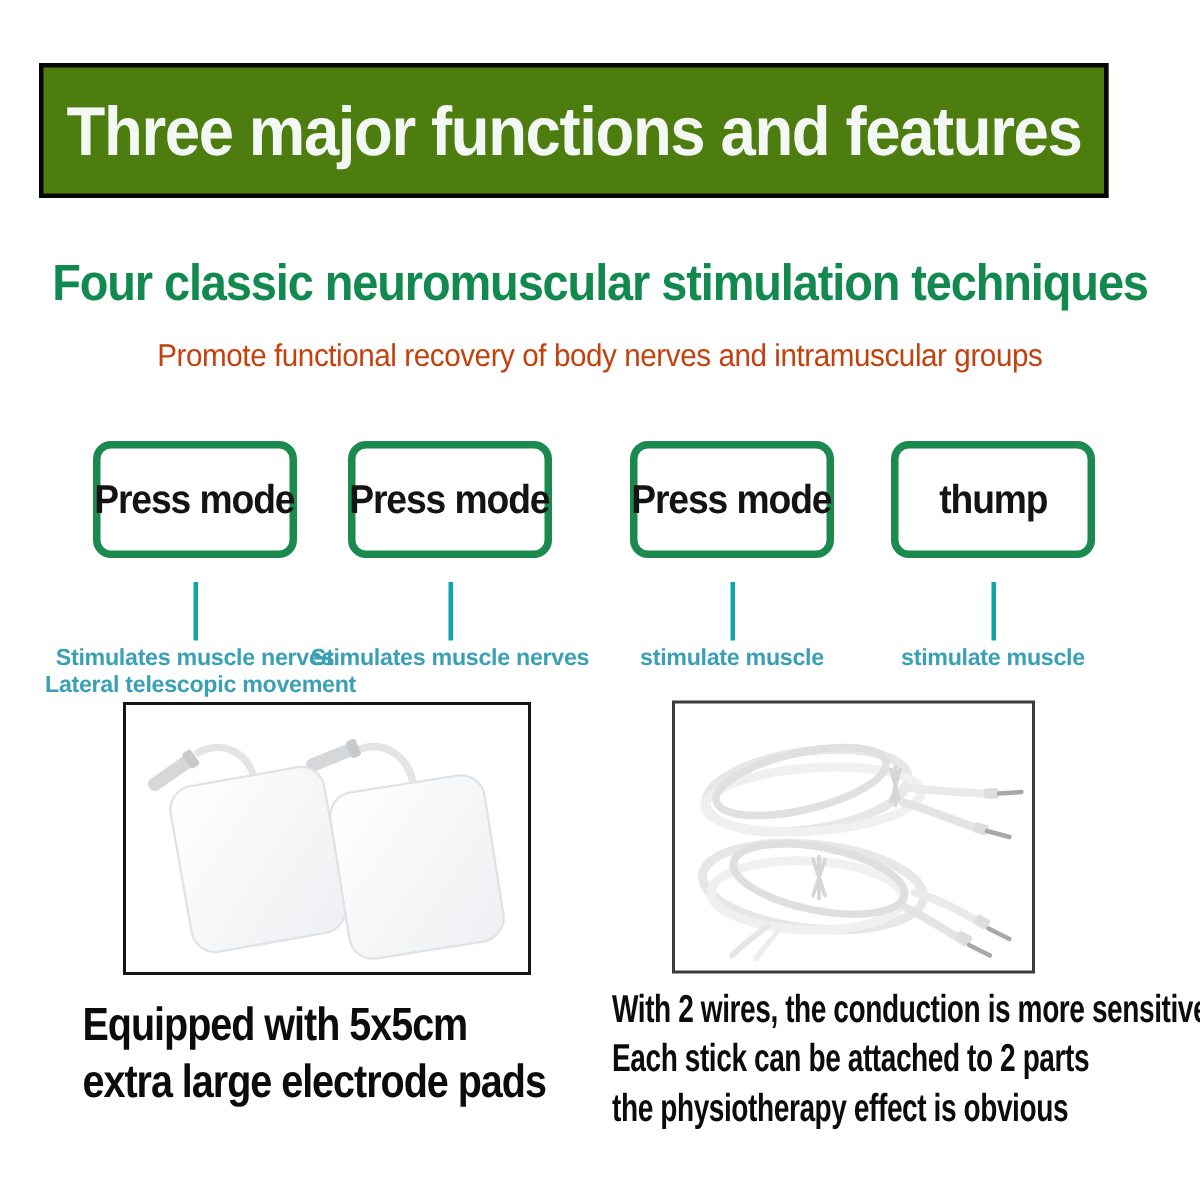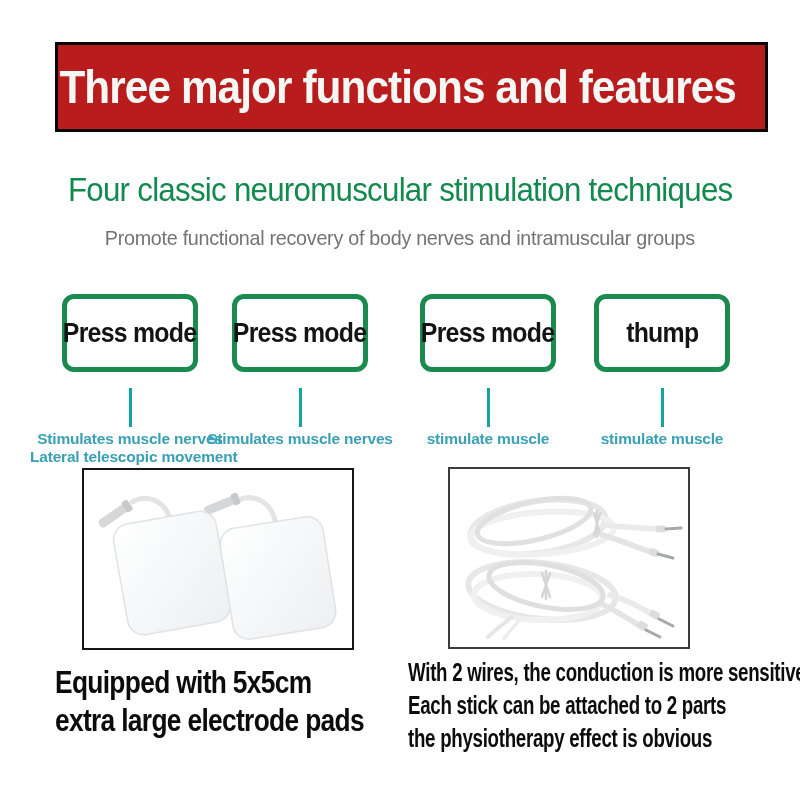--- a/index.html
+++ b/index.html
@@ -2,37 +2,37 @@
 <html><head>
 <meta charset="utf-8">
 <style>
   html,body{margin:0;padding:0;background:#ffffff;}
   .page{
     position:relative;width:800px;height:800px;background:#ffffff;overflow:hidden;
     font-family:"Liberation Sans", sans-serif;
   }
   
   .banner{
-    position:absolute;left:55px;top:42px;width:707px;height:84px;
-    background:#b91c1c;border:3px solid #060606;
-    display:flex;align-items:center;justify-content:flex-end;
+    position:absolute;left:26px;top:42px;width:707px;height:84px;
+    background:#4d7c0f;border:3px solid #060606;
+    display:flex;align-items:center;justify-content:center;
   }
   .banner-title{
     color:#f4f8f4;font-size:46px;font-weight:700;letter-spacing:-1px;
     white-space:nowrap;transform:scaleX(.92);transform-origin:center;
   }
   
   .heading{
     position:absolute;left:0;top:170px;width:800px;text-align:center;
-    color:#12894e;font-size:34px;font-weight:400;letter-spacing:-.8px;white-space:nowrap;
+    color:#12894e;font-size:34px;font-weight:700;letter-spacing:-.8px;white-space:nowrap;
   }
   .heading-inner{display:inline-block;transform:scaleX(.92);transform-origin:center;}
   .subheading{
     position:absolute;left:0;top:226px;width:800px;text-align:center;
-    color:#737373;font-size:21px;font-weight:500;letter-spacing:-.3px;white-space:nowrap;
+    color:#c2410c;font-size:21px;font-weight:500;letter-spacing:-.3px;white-space:nowrap;
   }
   .subheading-inner{display:inline-block;transform:scaleX(.94);transform-origin:center;}
   
   .tech-col{position:absolute;top:278px;width:200px;text-align:center;}
   .tech-col.c1{left:30px;} .tech-col.c2{left:200px;} .tech-col.c3{left:388px;} .tech-col.c4{left:562px;}
   .tech-box{
     width:126px;height:68px;margin:16px auto;background:#ffffff;
     border:5px solid #1b8a4f;border-radius:12px;
     display:flex;align-items:center;justify-content:center;
   }

